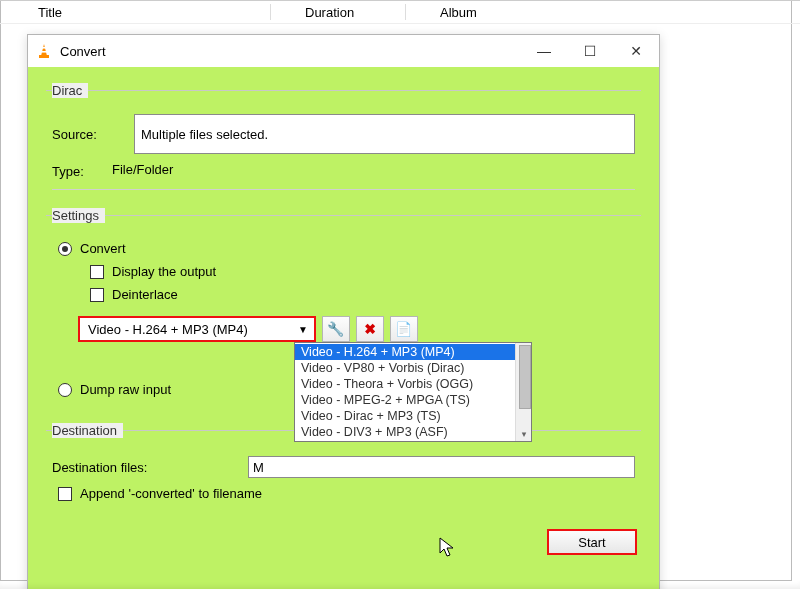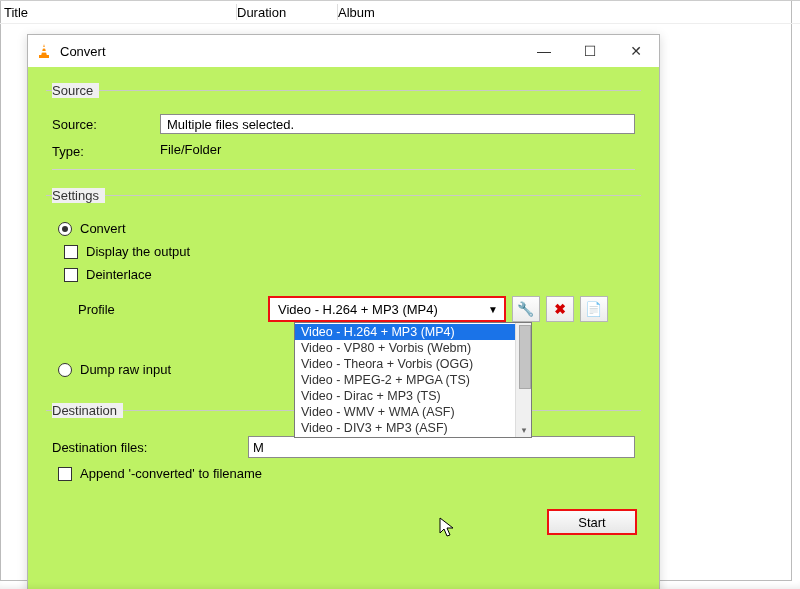--- a/index.html
+++ b/index.html
@@ -17,21 +17,21 @@
   .bg-header {
     position: absolute;
     top: 0; left: 0; right: 0;
     height: 24px;
     border-top: 1px solid #ccc;
     border-bottom: 1px solid #eee;
     display: flex;
     align-items: center;
     padding: 0 4px;
   }
-  .bg-header .col { flex: 0 0 auto; }
+  .bg-header .col { flex: 0 0 auto; margin-left: 34px; }
   .bg-header .col.title { width: 232px; }
   .bg-header .col.duration { width: 100px; }
   .bg-header .sep { width:1px; height:16px; background:#ddd; margin:0 0px 0 0; }
   .outer-border {
     position:absolute;
     left:0; top:0; width:792px; height:581px;
     border:1px solid #bbb;
   }
 
   .dialog {
@@ -76,47 +76,48 @@
     border-top: 1px solid #c8c8c8;
     margin: 8px 0 12px 0;
     padding: 10px 6px 6px 6px;
   }
   legend {
     padding: 0 6px 0 0;
     color: #333;
     background: #f0f0f0;
   }
 
-  .row { display: flex; align-items: center; margin: 6px 0; gap: 48px; }
+  .row { display: flex; align-items: center; margin: 6px 0; }
   .row label.k { width: 60px; }
   .txt {
     flex: 1;
-    height: 20px;
+    height: 40px;
     border: 1px solid #8a8a8a;
     background: #fff;
     padding: 0 6px;
     display: flex;
     align-items: center;
+    margin-left: 22px;
   }
   .typeval { padding: 2px 0 6px 0; }
   hr.thin { border: none; border-top: 1px solid #d0d0d0; margin: 6px 0 0 0; }
 
   .radio, .check {
     display: flex; align-items: center; margin: 8px 0 8px 6px;
   }
   .radio .dot {
     width: 14px; height: 14px; border: 1px solid #333; border-radius: 50%;
     margin-right: 8px; display: inline-flex; align-items: center; justify-content: center;
     background: #fff;
   }
   .radio .dot.on::after { content:""; width:6px;height:6px;background:#333;border-radius:50%; }
   .check .box {
     width: 14px; height: 14px; border: 1px solid #333; margin-right: 8px; background:#fff;
   }
-  .indent { margin-left: 12px; }
+  .indent { margin-left: 38px; }
 
   .profile-row { display:flex; align-items:center; margin: 14px 0 8px 26px; position: relative; }
   .profile-row .lbl { width: 190px; }
   .combo {
     width: 238px; height: 26px;
     border: 2px solid #e11; 
     background: #fff;
     display: flex; align-items: center; justify-content: space-between;
     padding: 0 6px 0 8px;
     position: relative;
@@ -215,21 +216,21 @@
         </div>
       <div class="win-btn">
           <span>✕</span>
         </div>
     </div>
   </div>
 
   <div class="body">
 
     <fieldset>
-      <legend>Source</legend>
+      <legend>Dirac</legend>
       <div class="row">
         <label class="k">Source:</label>
         <div class="txt">
             <span>Multiple files selected.</span>
           </div>
       </div>
       <div class="row">
         <label class="k">Type:</label>
         <div class="typeval">File/Folder</div>
       </div>
@@ -247,43 +248,41 @@
       <div class="check indent">
         <span class="box"></span>
         <span>Display the output</span>
       </div>
       <div class="check indent">
         <span class="box"></span>
         <span>Deinterlace</span>
       </div>
 
       <div class="profile-row">
-        <span class="lbl">Profile</span>
         <div class="combo">
           <span>Video - H.264 + MP3 (MP4)</span>
           <span class="caret">▼</span>
         </div>
         <div class="tool-btn">
             <span>🔧</span>
           </div>
         <div class="tool-btn red">
             <span>✖</span>
           </div>
         <div class="tool-btn orange">
             <span>📄</span>
           </div>
 
         <div class="dropdown">
           <div class="opts" id="dd-opts">
               <div class="opt sel">Video - H.264 + MP3 (MP4)</div>
-              <div class="opt">Video - VP80 + Vorbis (Webm)</div>
+              <div class="opt">Video - VP80 + Vorbis (Dirac)</div>
               <div class="opt">Video - Theora + Vorbis (OGG)</div>
               <div class="opt">Video - MPEG-2 + MPGA (TS)</div>
               <div class="opt">Video - Dirac + MP3 (TS)</div>
-              <div class="opt">Video - WMV + WMA (ASF)</div>
               <div class="opt">Video - DIV3 + MP3 (ASF)</div>
             </div>
           <div class="scroll">
             <span class="ar down">▾</span>
           </div>
         </div>
       </div>
 
       <div class="radio" style="margin-top:40px">
         <span class="dot"></span>

